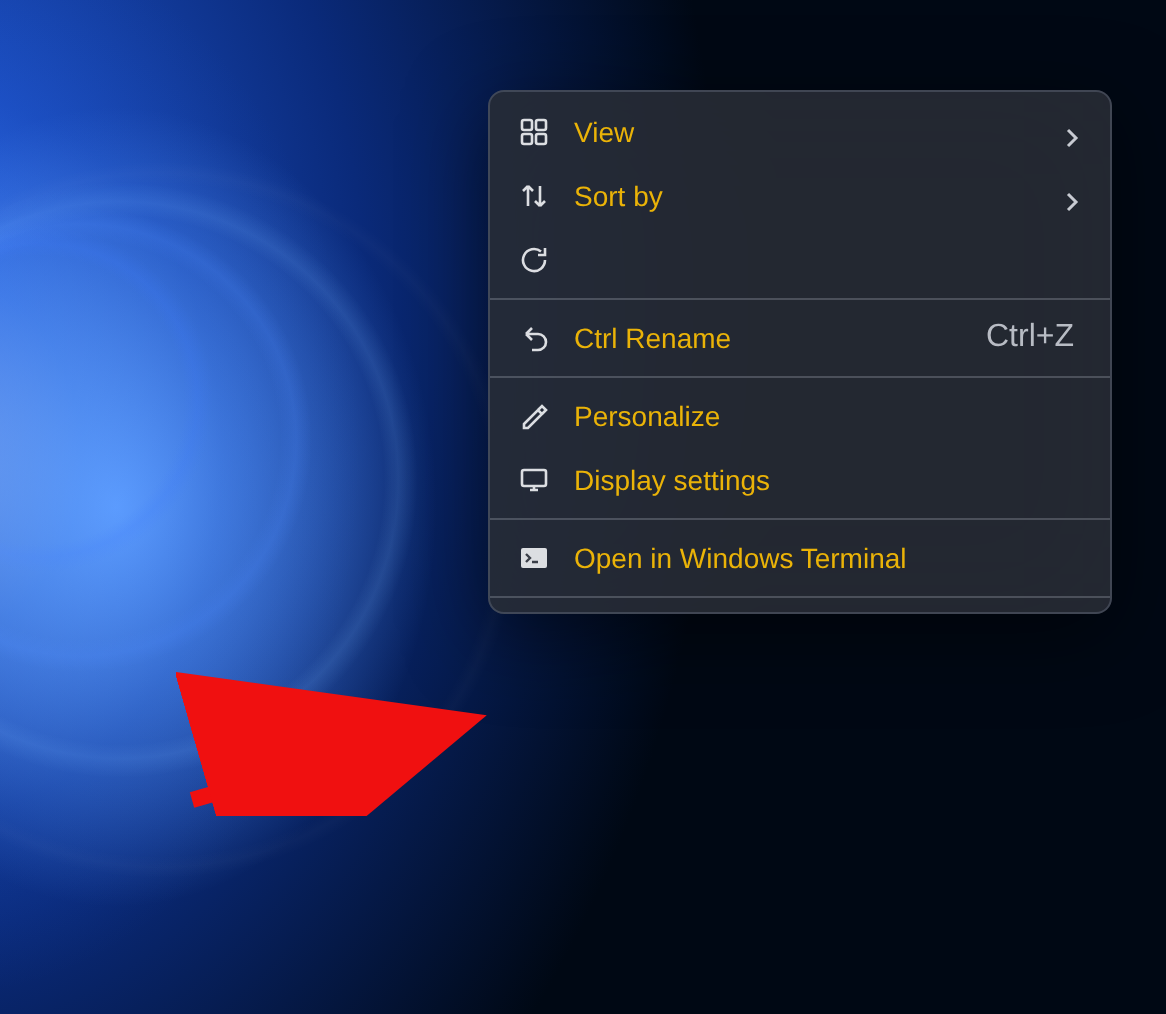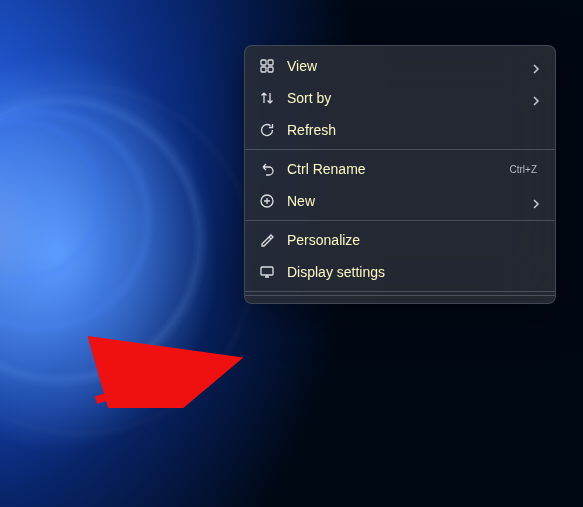--- a/index.html
+++ b/index.html
@@ -68,26 +68,26 @@
     }
     .menu-icon svg {
       width: 16px;
       height: 16px;
       stroke: #dcdee2;
       stroke-width: 1.3;
       fill: none;
     }
     .menu-label {
       flex: 1;
-      color: #fef9c3;
+      color: #eab308;
       font-weight: 400;
     }
     .menu-shortcut {
       color: #b8bcc4;
-      font-size: 10px;
+      font-size: 16px;
       margin-right: 4px;
     }
     .chevron {
       width: 10px;
       height: 10px;
       flex-shrink: 0;
     }
     .chevron svg {
       width: 10px;
       height: 10px;
@@ -151,49 +151,34 @@
         </svg>
     </span>
   </div>
 
   <div class="menu-item">
     <span class="menu-icon">
       <svg viewBox="0 0 16 16">
           <path d="M13.5 8a5.5 5.5 0 1 1-2-4.2M13.5 2v3.5H10"></path>
         </svg>
     </span>
-    <span class="menu-label">Refresh</span>
   </div>
 
   <div class="separator"></div>
 
   <div class="menu-item">
     <span class="menu-icon">
       <svg viewBox="0 0 16 16">
           <path d="M4 6h6a4 4 0 0 1 0 8H7M4 6l3-3M4 6l3 3"></path>
         </svg>
     </span>
     <span class="menu-label">Ctrl Rename</span>
     <span class="menu-shortcut">Ctrl+Z</span>
   </div>
 
-  <div class="menu-item">
-    <span class="menu-icon">
-      <svg viewBox="0 0 16 16">
-          <circle cx="8" cy="8" r="6"></circle>
-          <path d="M8 5v6M5 8h6"></path>
-        </svg>
-    </span>
-    <span class="menu-label">New</span>
-    <span class="chevron">
-      <svg viewBox="0 0 10 10">
-          <path d="M3 1l4 4-4 4"></path>
-        </svg>
-    </span>
-  </div>
 
   <div class="separator"></div>
 
   <div class="menu-item">
     <span class="menu-icon">
       <svg viewBox="0 0 16 16">
           <path d="M3 12l7-7 2 2-7 7H3v-2zM10 5l2-2 2 2-2 2"></path>
         </svg>
     </span>
     <span class="menu-label">Personalize</span>
@@ -204,20 +189,29 @@
       <svg viewBox="0 0 16 16">
           <rect x="2" y="3" width="12" height="8" rx="1"></rect>
           <path d="M6 13h4M8 11v2"></path>
         </svg>
     </span>
     <span class="menu-label">Display settings</span>
   </div>
 
   <div class="separator"></div>
 
+  <div class="menu-item">
+    <span class="menu-icon terminal-icon">
+      <svg viewBox="0 0 16 16">
+          <rect x="1.5" y="3" width="13" height="10" rx="1" fill="#dcdee2" stroke="none"></rect>
+          <path d="M4 6l2 2-2 2M7 10h3" stroke="#3a3e48" stroke-width="1.2"></path>
+        </svg>
+    </span>
+    <span class="menu-label">Open in Windows Terminal</span>
+  </div>
 
   <div class="separator"></div>
 
 
 </div>
 
 <div class="arrow-annotation">
   <svg viewBox="0 0 170 110">
     <defs>
       <marker id="arrowhead" markerWidth="18" markerHeight="16" refX="16" refY="8" orient="auto">

